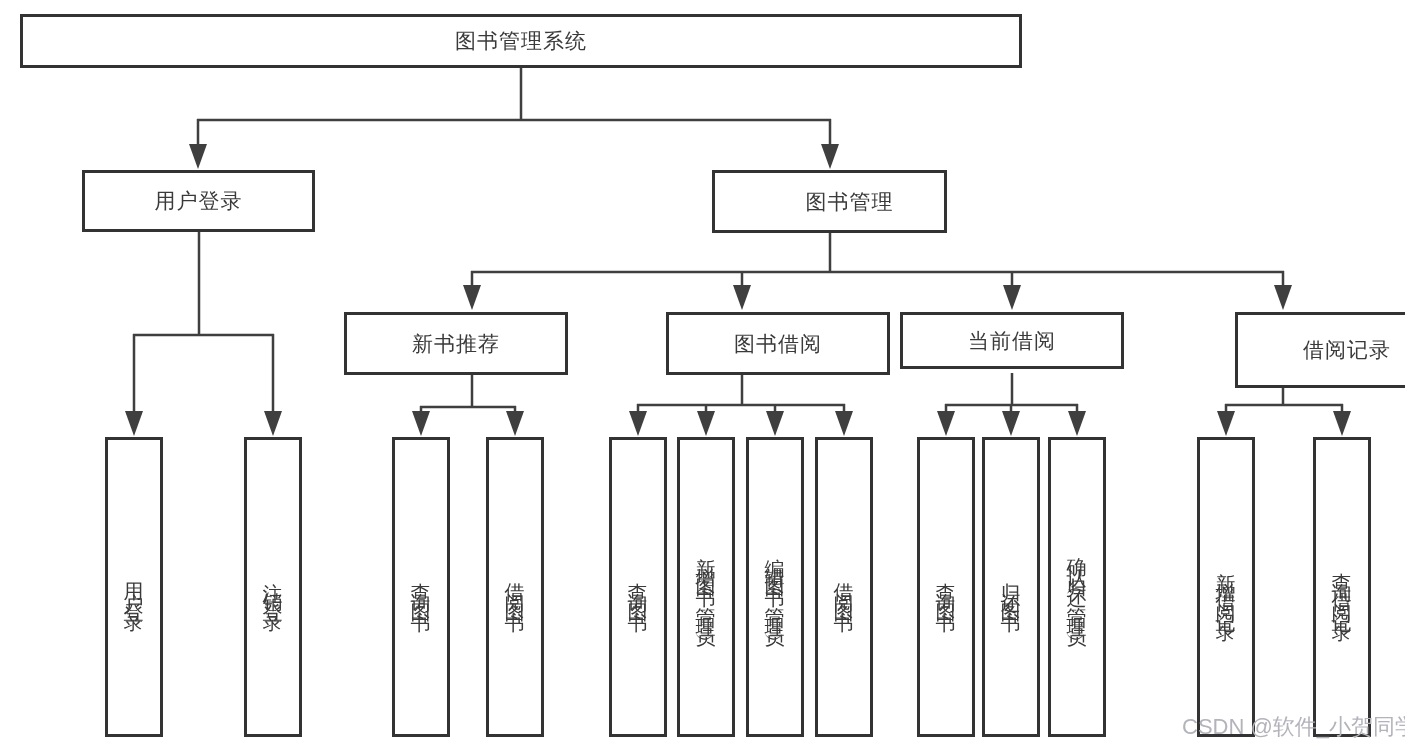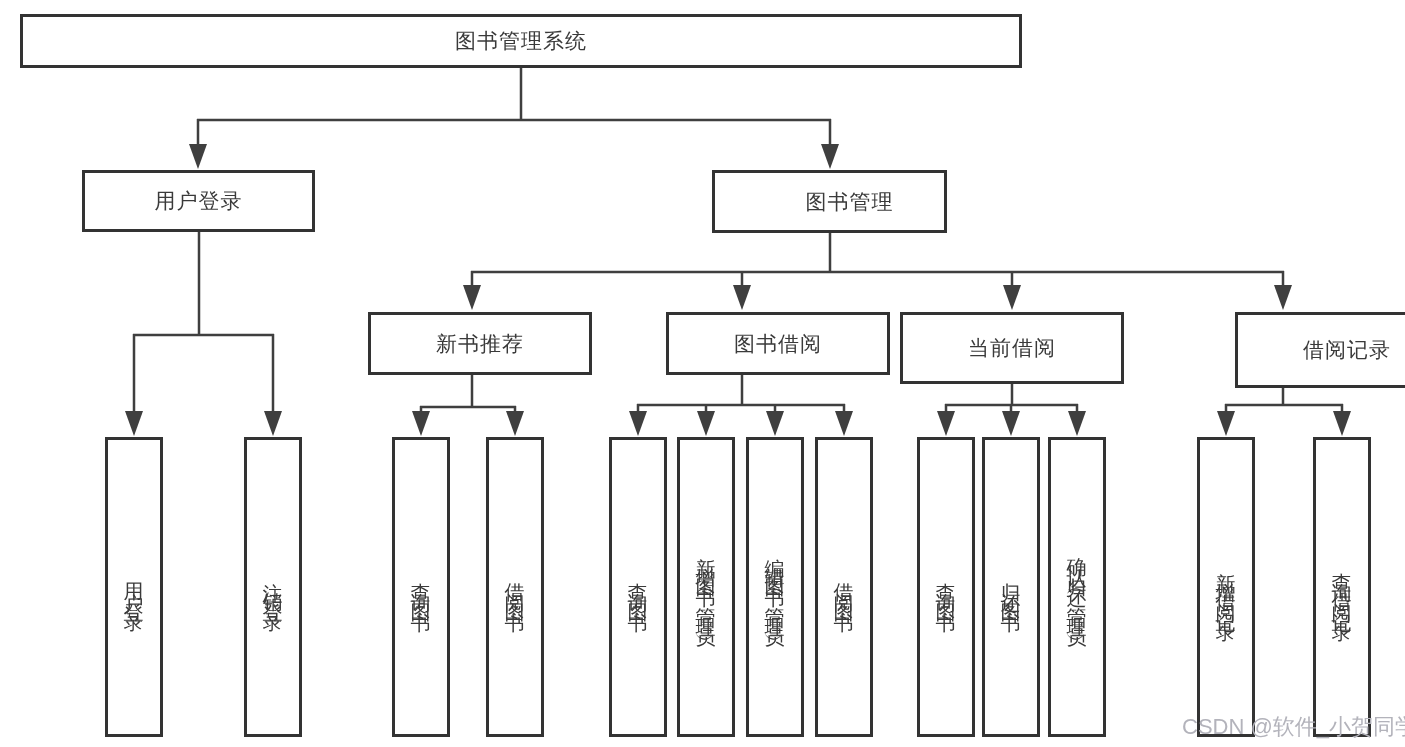--- a/index.html
+++ b/index.html
@@ -100,23 +100,23 @@
 
     <polygon fill="#3f3f3f" points="1217,411 1235,411 1226,436"></polygon>
     <polygon fill="#3f3f3f" points="1333,411 1351,411 1342,436"></polygon>
   </svg>
 
   <div class="box root-box" style="left:20px; top:14px; width:1002px; height:54px;">图书管理系统</div>
 
   <div class="box h-box" style="left:82px; top:170px; width:233px; height:62px;">用户登录</div>
   <div class="box h-box" style="left:712px; top:170px; width:235px; height:63px;padding-left:40px;">图书管理</div>
 
-  <div class="box h-box" style="left:368px; top:312px; width:224px; height:63px;">新书推荐</div>
+  <div class="box h-box" style="left:344px; top:312px; width:224px; height:63px;">新书推荐</div>
   <div class="box h-box" style="left:666px; top:312px; width:224px; height:63px;">图书借阅</div>
-  <div class="box h-box" style="left:900px; top:312px; width:224px; height:72px;">当前借阅</div>
+  <div class="box h-box" style="left:900px; top:312px; width:224px; height:57px;">当前借阅</div>
   <div class="box h-box" style="left:1235px; top:312px; width:224px; height:76px;">借阅记录</div>
 
   <div class="box v-box" style="left:105px; top:437px; width:58px; height:300px;">用户登录</div>
   <div class="box v-box" style="left:244px; top:437px; width:58px; height:300px;">注销登录</div>
 
   <div class="box v-box" style="left:392px; top:437px; width:58px; height:300px;">查询图书</div>
   <div class="box v-box" style="left:486px; top:437px; width:58px; height:300px;">借阅图书</div>
 
   <div class="box v-box" style="left:609px; top:437px; width:58px; height:300px;">查询图书</div>
   <div class="box v-box" style="left:677px; top:437px; width:58px; height:300px;">新增图书（管理员）</div>

